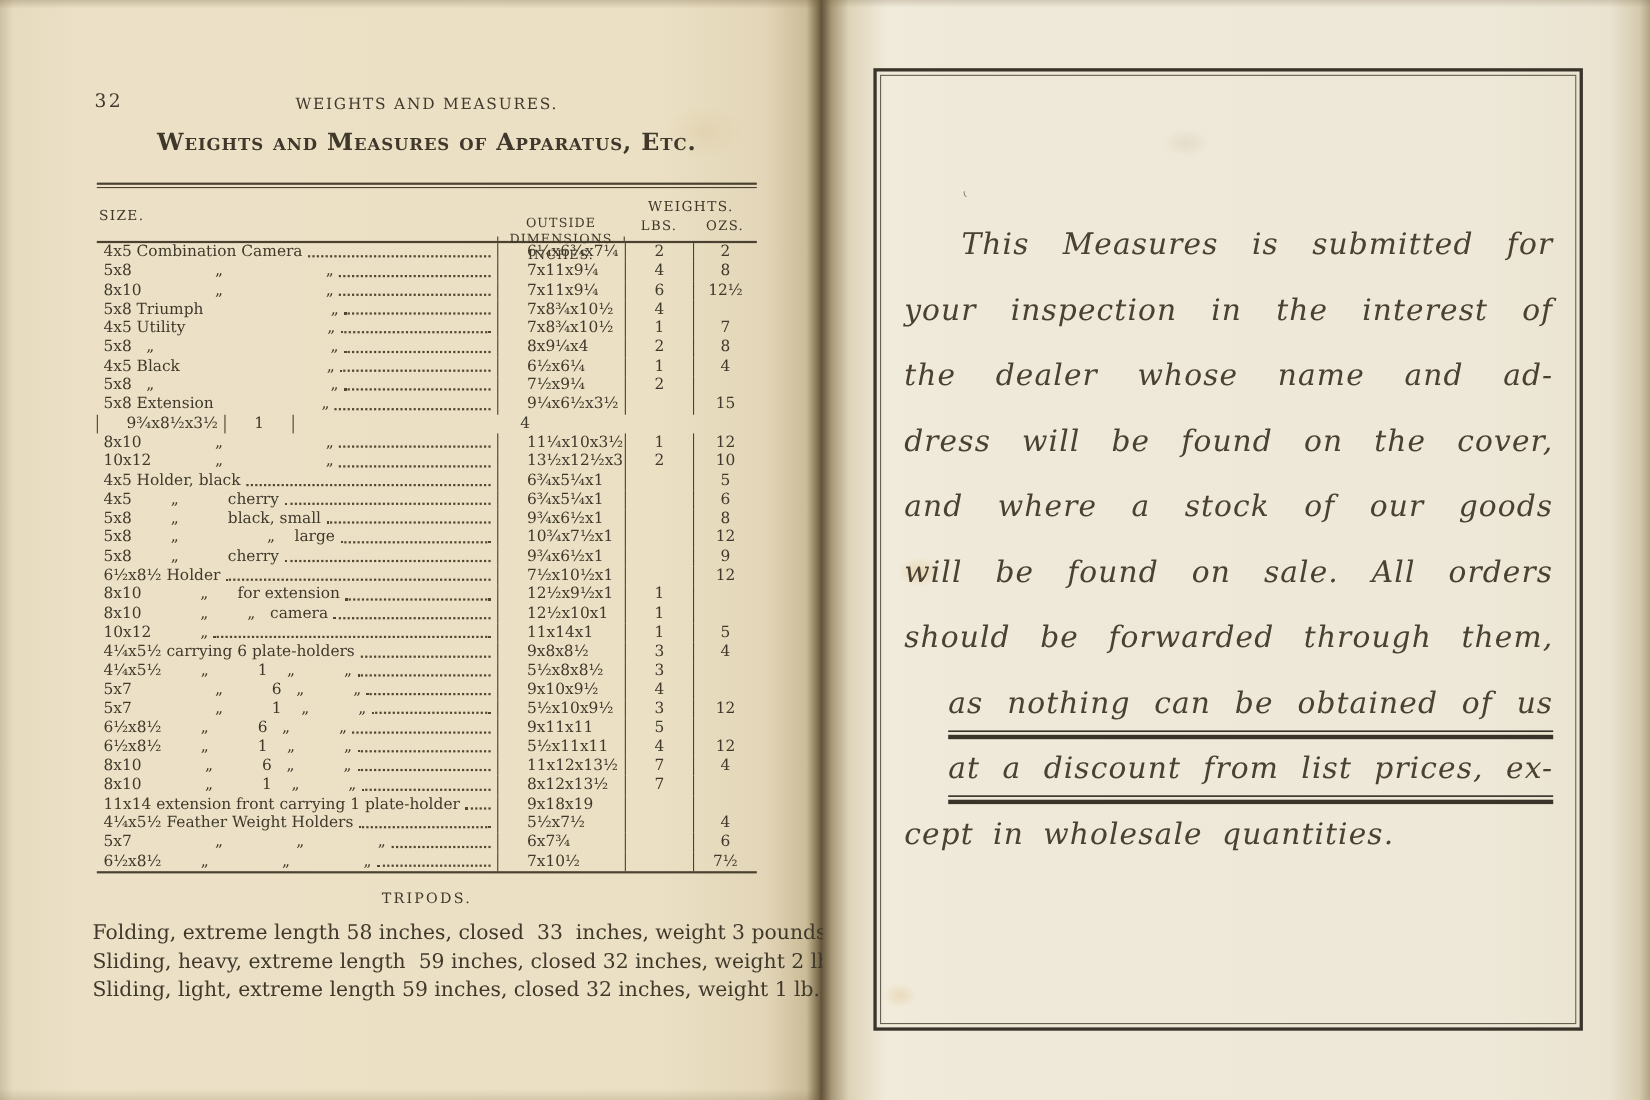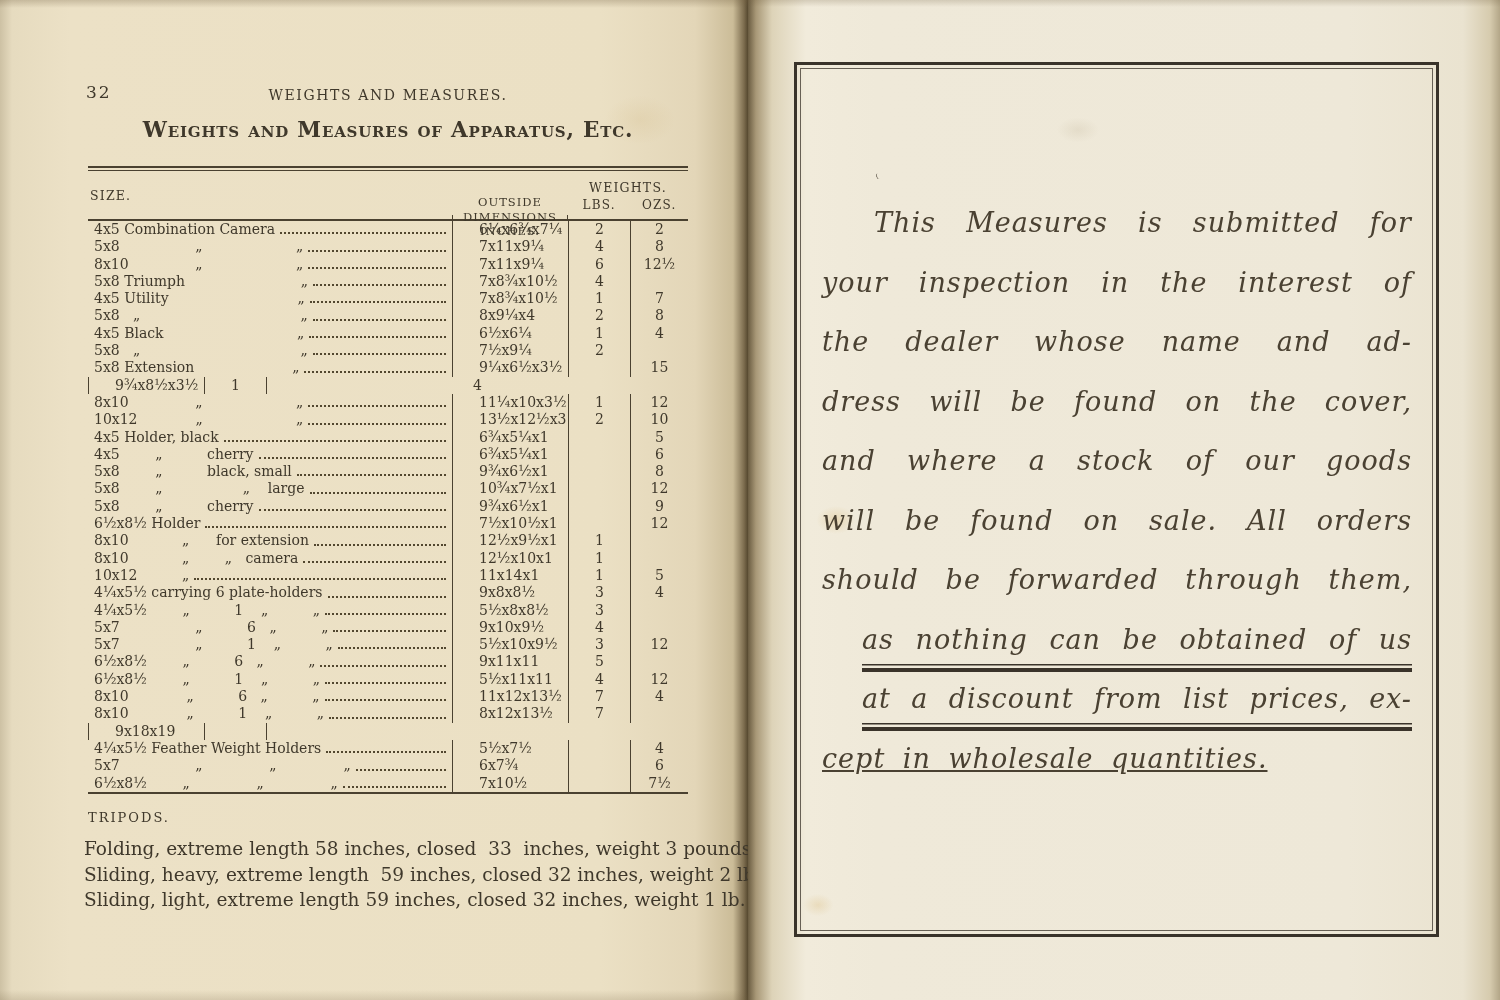--- a/index.html
+++ b/index.html
@@ -42,21 +42,21 @@
   .t-body { }
   .trow { display:flex; height:17.3px; font-size:14px; line-height:17.3px; white-space:nowrap; }
   .c-size { width:364px; display:flex; overflow:hidden; }
   .sz { white-space:pre; padding-left:6px; }
   .leader { flex:1; align-self:flex-end; height:0; border-bottom:2px dotted #52472f; margin:0 6px 4px 5px; min-width:4px; }
   .c-dim { width:116px; border-left:1.5px solid #4a4130; padding-left:26px; }
   .c-lbs { width:62px;  border-left:1.5px solid #4a4130; text-align:center; }
   .c-ozs { flex:1;      border-left:1.5px solid #4a4130; text-align:center; }
   .t-botrule { border-top:2px solid #4a4130; }
 
-  .tripods-head { position:absolute; left:0; right:0; top:810px; text-align:left; font-size:13px; letter-spacing:2px; }
+  .tripods-head { position:absolute; left:0; right:0; top:810px; text-align:center; font-size:13px; letter-spacing:2px; }
   .tripods-lines { position:absolute; left:-4px; top:836px; width:620px; font-size:18.5px; line-height:25.5px; white-space:pre; }
 
   
   .page-right {
     position:absolute; left:748px; top:0; width:752px; height:1000px;
     background:
       linear-gradient(180deg, rgba(110,92,62,.22) 0, rgba(110,92,62,0) 7px),
       radial-gradient(ellipse 28px 20px at 88px 520px, rgba(200,150,50,.22), transparent 70%),
       radial-gradient(ellipse 22px 16px at 70px 905px, rgba(200,150,50,.18), transparent 70%),
       radial-gradient(ellipse 30px 18px at 330px 130px, rgba(150,130,90,.12), transparent 70%),
@@ -79,21 +79,20 @@
       linear-gradient(#3a332a,#3a332a) 0 48px / 100% 4px  no-repeat;
     margin-left: 40px;
   }
   .sline.u-end { text-align-last:left; }
   .sline.u-end span {
     display:inline-block;
     background:
       linear-gradient(#3a332a,#3a332a) 0 44px / 100% 1.5px no-repeat,
       linear-gradient(#3a332a,#3a332a) 0 48px / 100% 4px  no-repeat;
     padding-right:14px;
-    text-decoration:underline;
   }
 </style>
 </head>
 <body>
 
 <div class="page-left">
   <div class="lp-content">
     <div class="pageno">32</div>
     <div class="running-header">WEIGHTS AND MEASURES.</div>
     <div class="title">Weights and Measures of Apparatus, Etc.</div>
@@ -367,20 +366,24 @@
           <div class="trow">
             <div class="c-size">
               <span class="sz">8x10             „          1    „          „</span>
               <span class="leader"></span>
             </div>
             <div class="c-dim">8x12x13½</div>
             <div class="c-lbs">7</div>
             <div class="c-ozs"></div>
           </div>
           <div class="trow">
+            <div class="c-size">
+              <span class="sz">11x14 extension front carrying 1 plate-holder</span>
+              <span class="leader"></span>
+            </div>
             <div class="c-dim">9x18x19</div>
             <div class="c-lbs"></div>
             <div class="c-ozs"></div>
           </div>
           <div class="trow">
             <div class="c-size">
               <span class="sz">4¼x5½ Feather Weight Holders</span>
               <span class="leader"></span>
             </div>
             <div class="c-dim">5½x7½</div>

